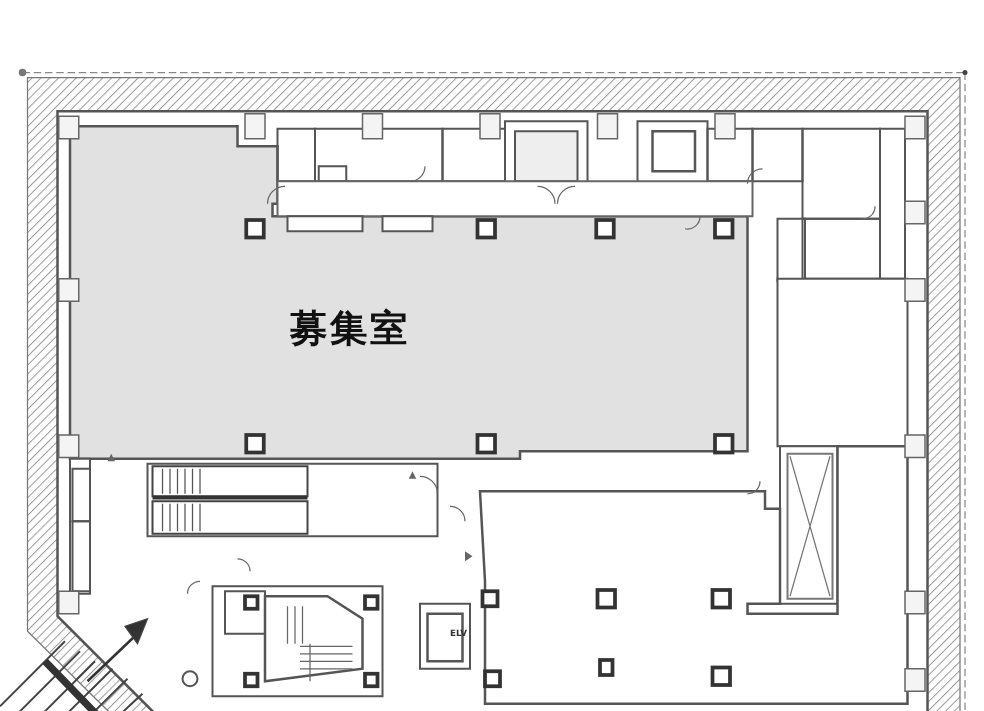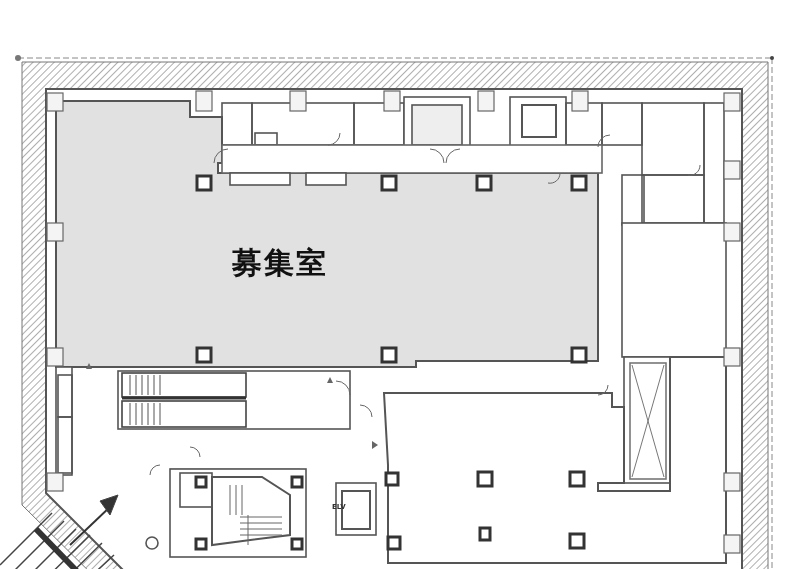--- a/index.html
+++ b/index.html
@@ -1,20 +1,20 @@
 <!DOCTYPE html>
 <html><head>
 <meta charset="utf-8">
 <style>
   html,body{margin:0;padding:0;background:#fff;}
   .wrap{position:relative;width:787px;height:569px;overflow:hidden;background:#fff;margin-top:45px;}
   svg{position:absolute;left:0;top:0;}
   .label{position:absolute;font-family:"DejaVu Sans",sans-serif;color:#111;}
   .room-label{left:232px;top:198px;font-size:30px;letter-spacing:2px;font-weight:bold;}
-  .elv-label{left:332px;top:458px;font-size:7px;font-weight:bold;color:#333;}
+  .elv-label{left:360px;top:458px;font-size:7px;font-weight:bold;color:#333;}
 </style>
 </head>
 <body>
 
 <div class="wrap">
 <svg width="787" height="569" viewBox="0 0 787 569">
   <defs>
     <pattern id="hatch" width="5" height="5" patternUnits="userSpaceOnUse" patternTransform="rotate(45)">
       <rect width="5" height="5" fill="#fff"></rect>
       <line x1="0" y1="0" x2="0" y2="5" stroke="#9a9a9a" stroke-width="1.6"></line>

